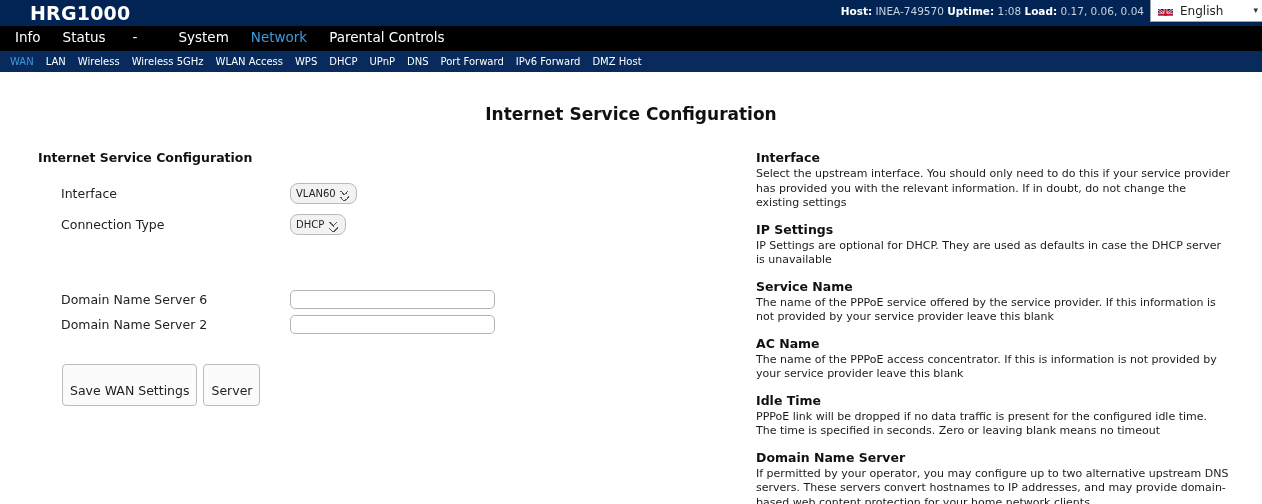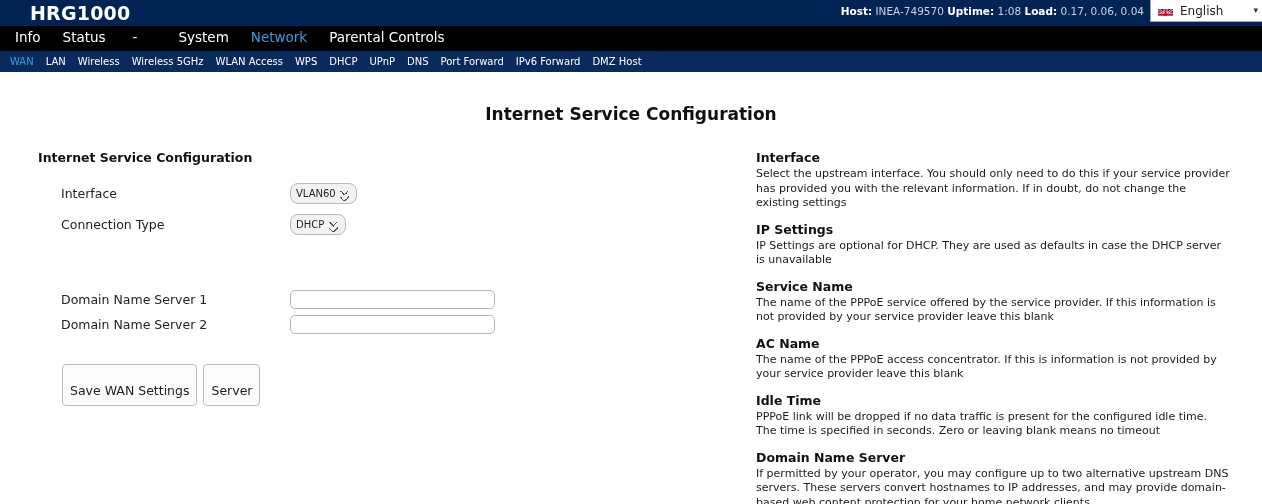--- a/index.html
+++ b/index.html
@@ -301,21 +301,21 @@
     <div class="field-row" style="margin-top:6px">
       <div class="field-label">Connection Type</div>
       <select class="styled">
         <option selected="">DHCP</option>
       </select>
     </div>
 
     <div class="spacer-row"></div>
 
     <div class="field-row">
-      <div class="field-label">Domain Name Server 1</div>
+      <div class="field-label">Domain Name Server 6</div>
       <input class="textbox" type="text" placeholder="" style="">
     </div>
 
     <div class="field-row">
       <div class="field-label">Domain Name Server 2</div>
       <input class="textbox" type="text" placeholder="" style="">
     </div>
 
     <div class="button-row">
       <button class="btn">Save WAN Settings</button>

